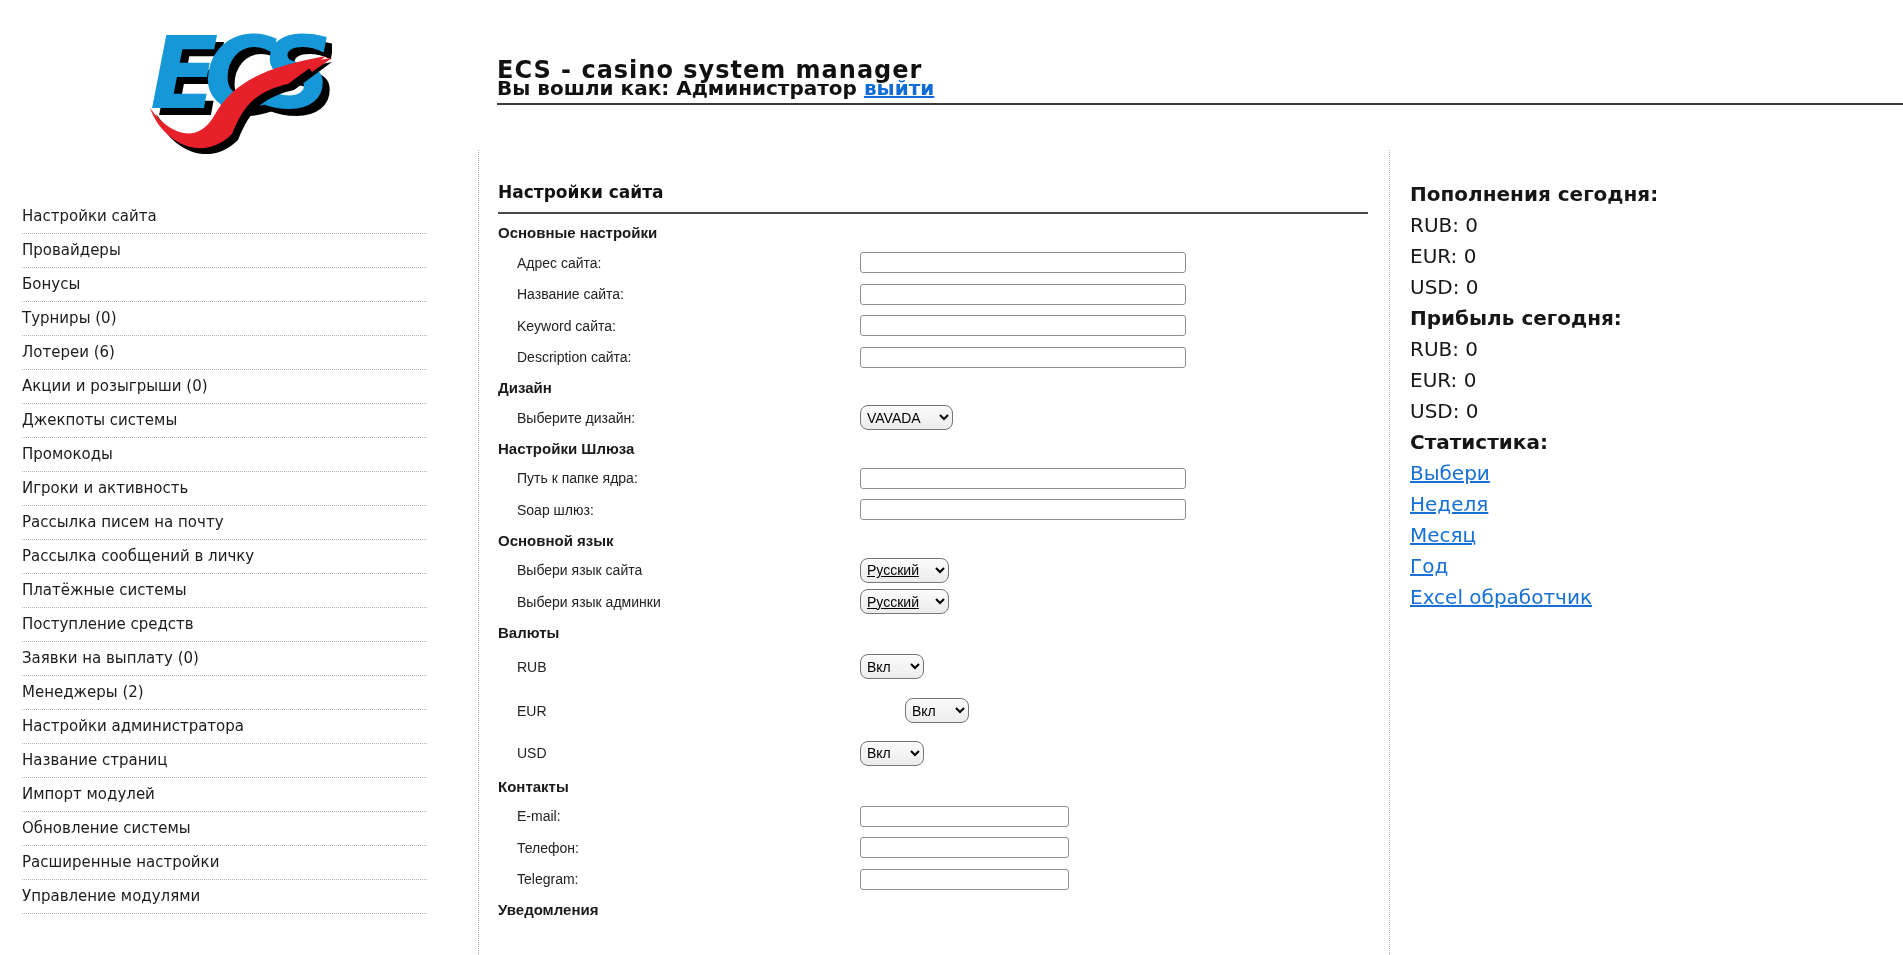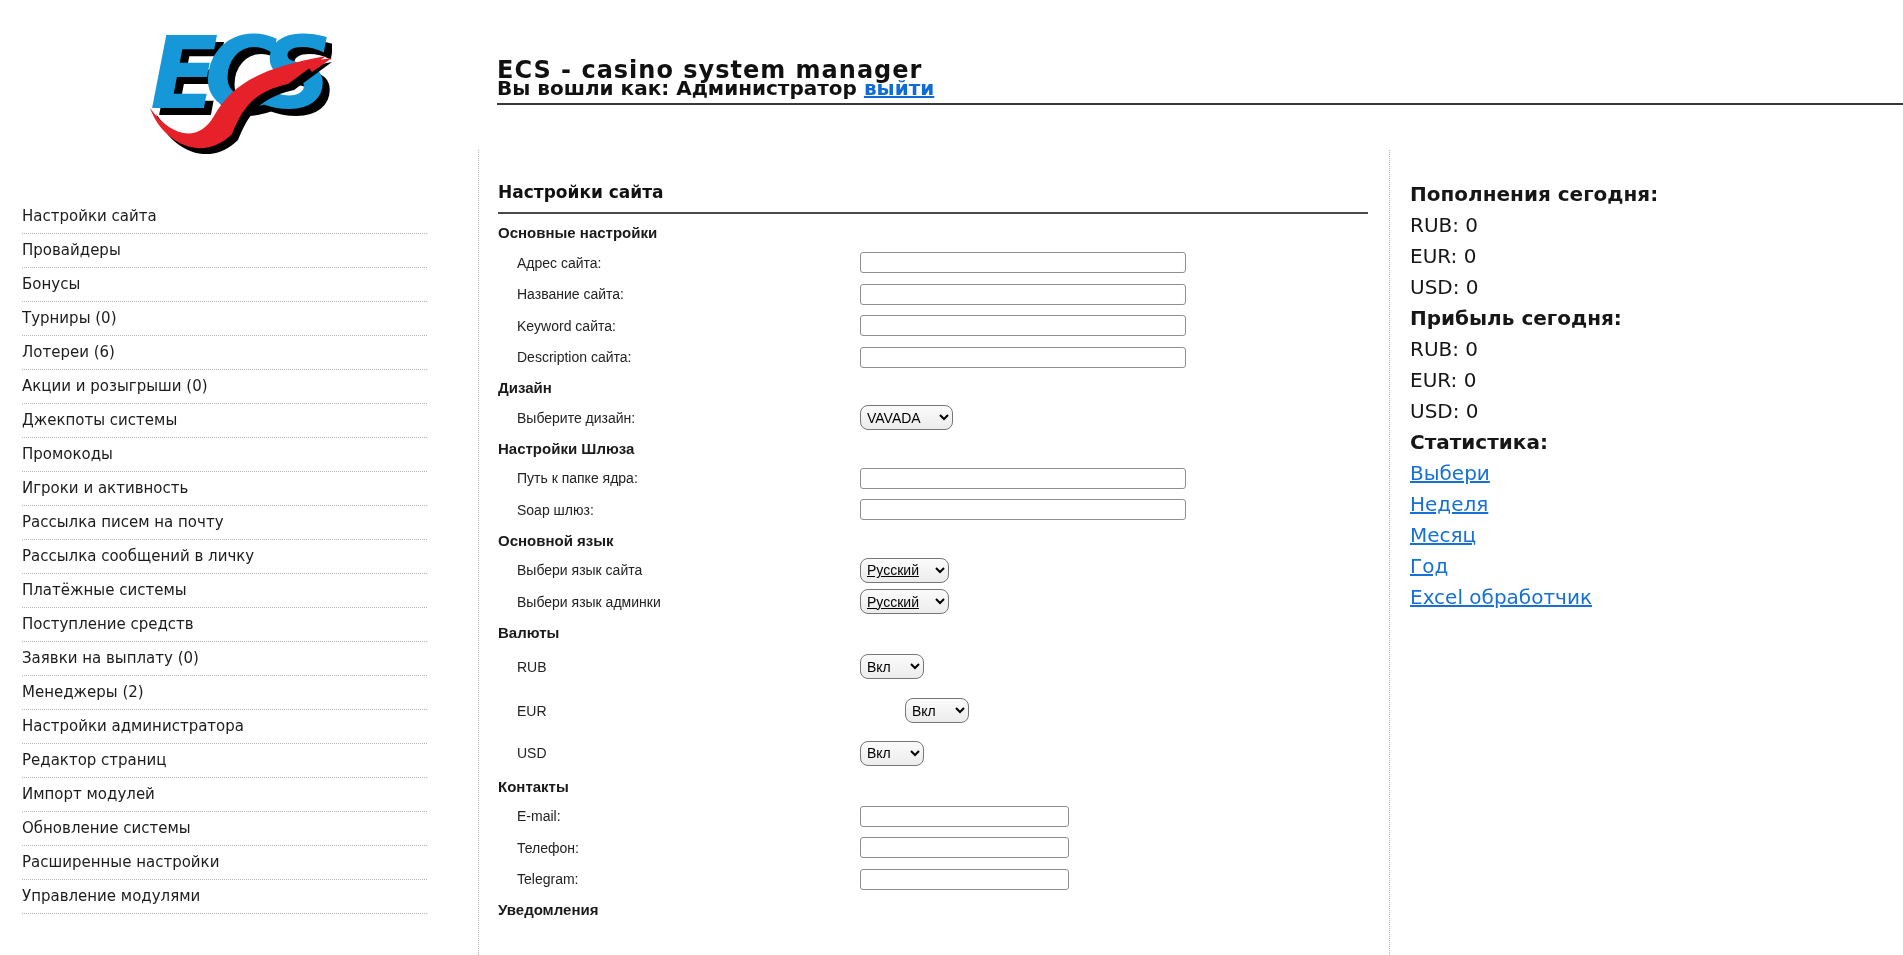--- a/index.html
+++ b/index.html
@@ -97,21 +97,21 @@
     <div class="sb-item">Джекпоты системы</div>
     <div class="sb-item">Промокоды</div>
     <div class="sb-item">Игроки и активность</div>
     <div class="sb-item">Рассылка писем на почту</div>
     <div class="sb-item">Рассылка сообщений в личку</div>
     <div class="sb-item">Платёжные системы</div>
     <div class="sb-item">Поступление средств</div>
     <div class="sb-item">Заявки на выплату (0)</div>
     <div class="sb-item">Менеджеры (2)</div>
     <div class="sb-item">Настройки администратора</div>
-    <div class="sb-item">Редактор страниц</div>
+    <div class="sb-item">Название страниц</div>
     <div class="sb-item">Импорт модулей</div>
     <div class="sb-item">Обновление системы</div>
     <div class="sb-item">Расширенные настройки</div>
     <div class="sb-item">Управление модулями</div>
   </div>
 
 <div id="vsep-left" class="vsep"></div>
 <div id="vsep-right" class="vsep"></div>
 
 <div id="main-title" class="comic">Настройки сайта</div>

